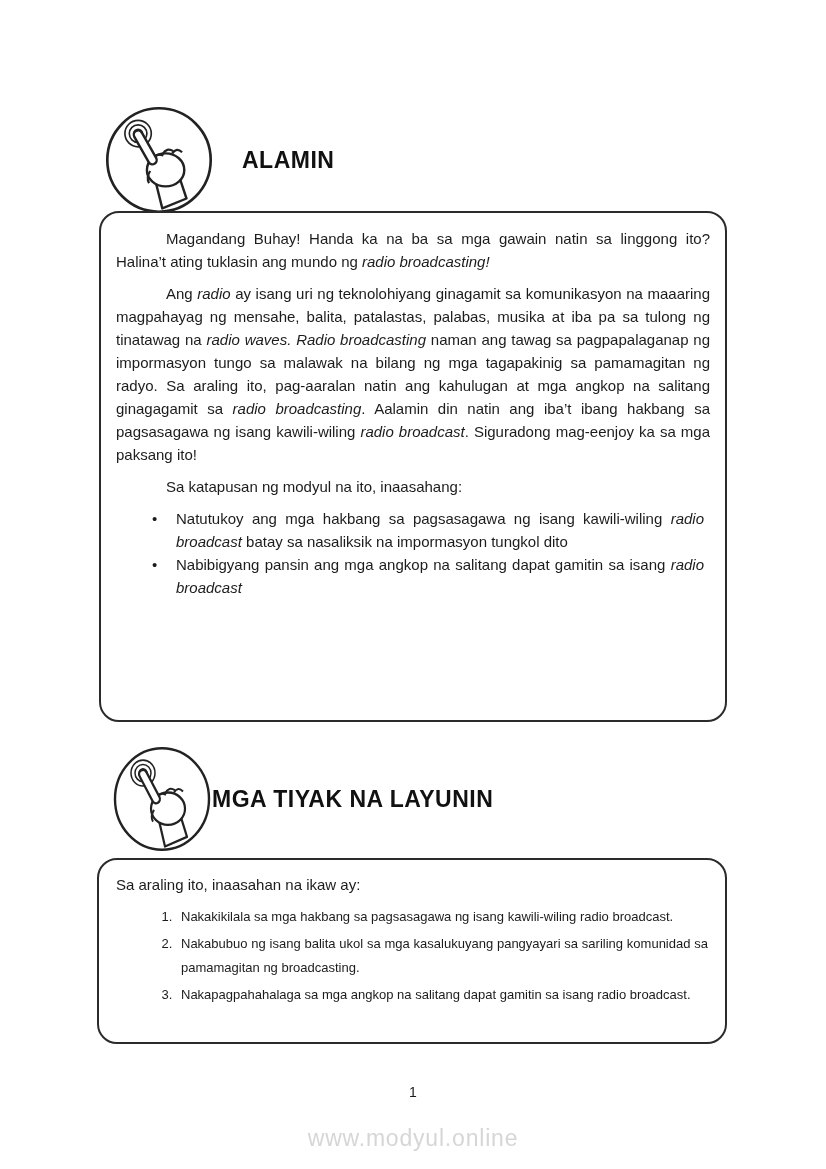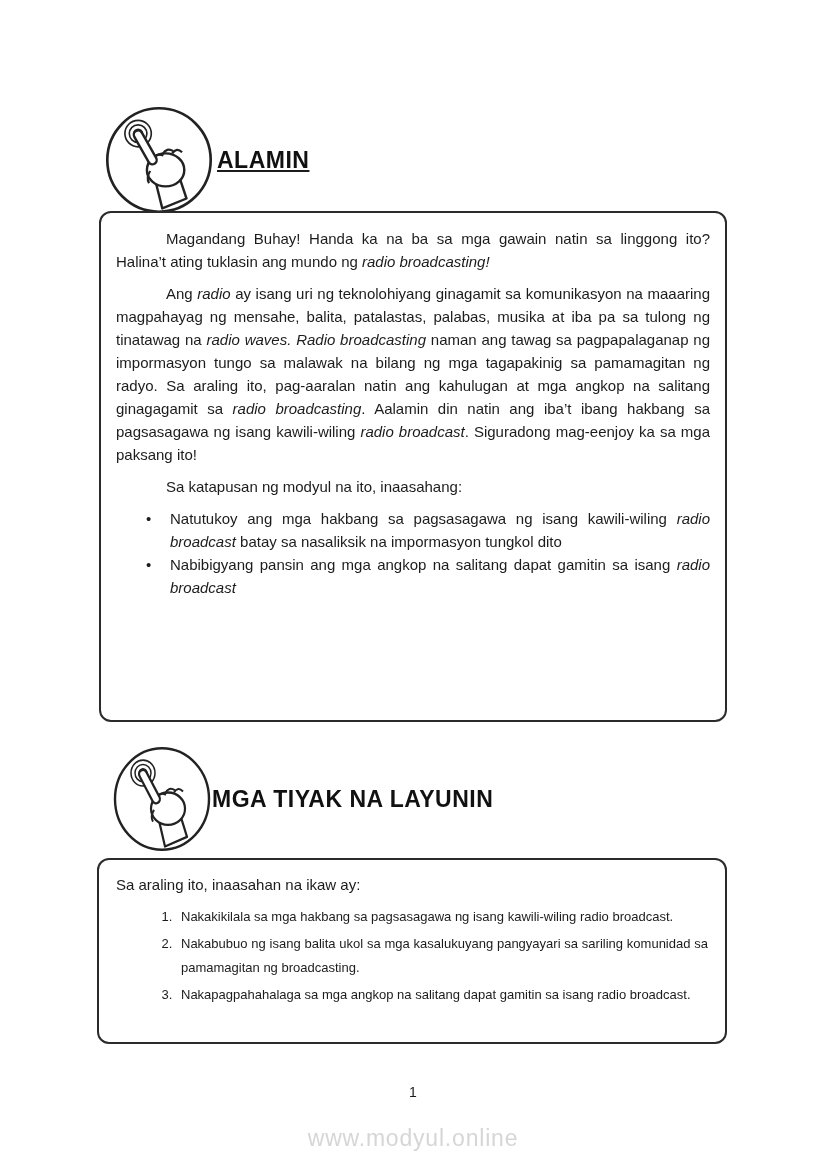--- a/index.html
+++ b/index.html
@@ -1,38 +1,38 @@
 <!DOCTYPE html>
 <html><head>
 <meta charset="utf-8">
 <style>
   html,body { margin:0; padding:0; background:#ffffff; }
   body { font-family:"Liberation Sans", sans-serif; color:#1c1c1c; }
   .page { position:relative; width:826px; height:1169px; background:#fff; margin:0 auto; overflow:hidden; }
 
   
   .section-header { position:absolute; display:flex; align-items:center; }
-  .hdr1 { left:104px; top:105px; gap:3px;text-decoration:underline; }
+  .hdr1 { left:104px; top:105px; gap:28px; }
   .hdr2 { left:112px; top:745px; }
   .icon-wrap { display:inline-block; line-height:0; }
   .hdr1 .icon-wrap svg { width:110px; height:110px; }
   .hdr2 .icon-wrap svg { width:100px; height:108px; }
   .section-title { margin:0; font-size:23px; font-weight:bold; color:#111; letter-spacing:0.5px; }
 
   
-  .box { position:absolute; box-sizing:border-box; border:2px solid #2b2b2b; border-radius:12px; background:#fff; }
+  .box { position:absolute; box-sizing:border-box; border:2px solid #2b2b2b; border-radius:20px; background:#fff; }
   .box1 { left:99px; top:211px; width:628px; height:511px; padding:14px 15px 12px 15px; }
   .box2 { left:97px; top:858px; width:630px; height:186px; padding:13px 17px; }
 
   .para { margin:0 0 9px 0; font-size:15px; line-height:23px; }
   .justify { text-align:justify; }
   .indent { text-indent:50px; }
   i { font-style:italic; }
 
-  .bullets { margin:0; padding:0 0 0 54px; list-style:none; }
+  .bullets { margin:6px; padding:0 0 0 54px; list-style:none; }
   .bullets li { position:relative; font-size:15px; line-height:23px; text-align:justify; }
   .bullets li::before { content:"\2022"; position:absolute; left:-24px; top:0; font-size:15px; }
   .code { display:block; font-weight:bold; }
 
   .intro { margin:0 0 8px 0; font-size:15px; line-height:24px; }
   .objectives { margin:0; padding:0 0 0 60px; }
   .objectives li { font-size:13px; line-height:24px; text-align:justify; padding-left:5px; margin-bottom:3px; }
 
   .page-number { position:absolute; top:1084px; left:0; width:100%; text-align:center; font-size:14px; color:#1a1a1a; }
   .watermark { position:absolute; top:1125px; left:0; width:100%; text-align:center; font-size:23px; color:#d6d6d6; letter-spacing:0.8px; }

